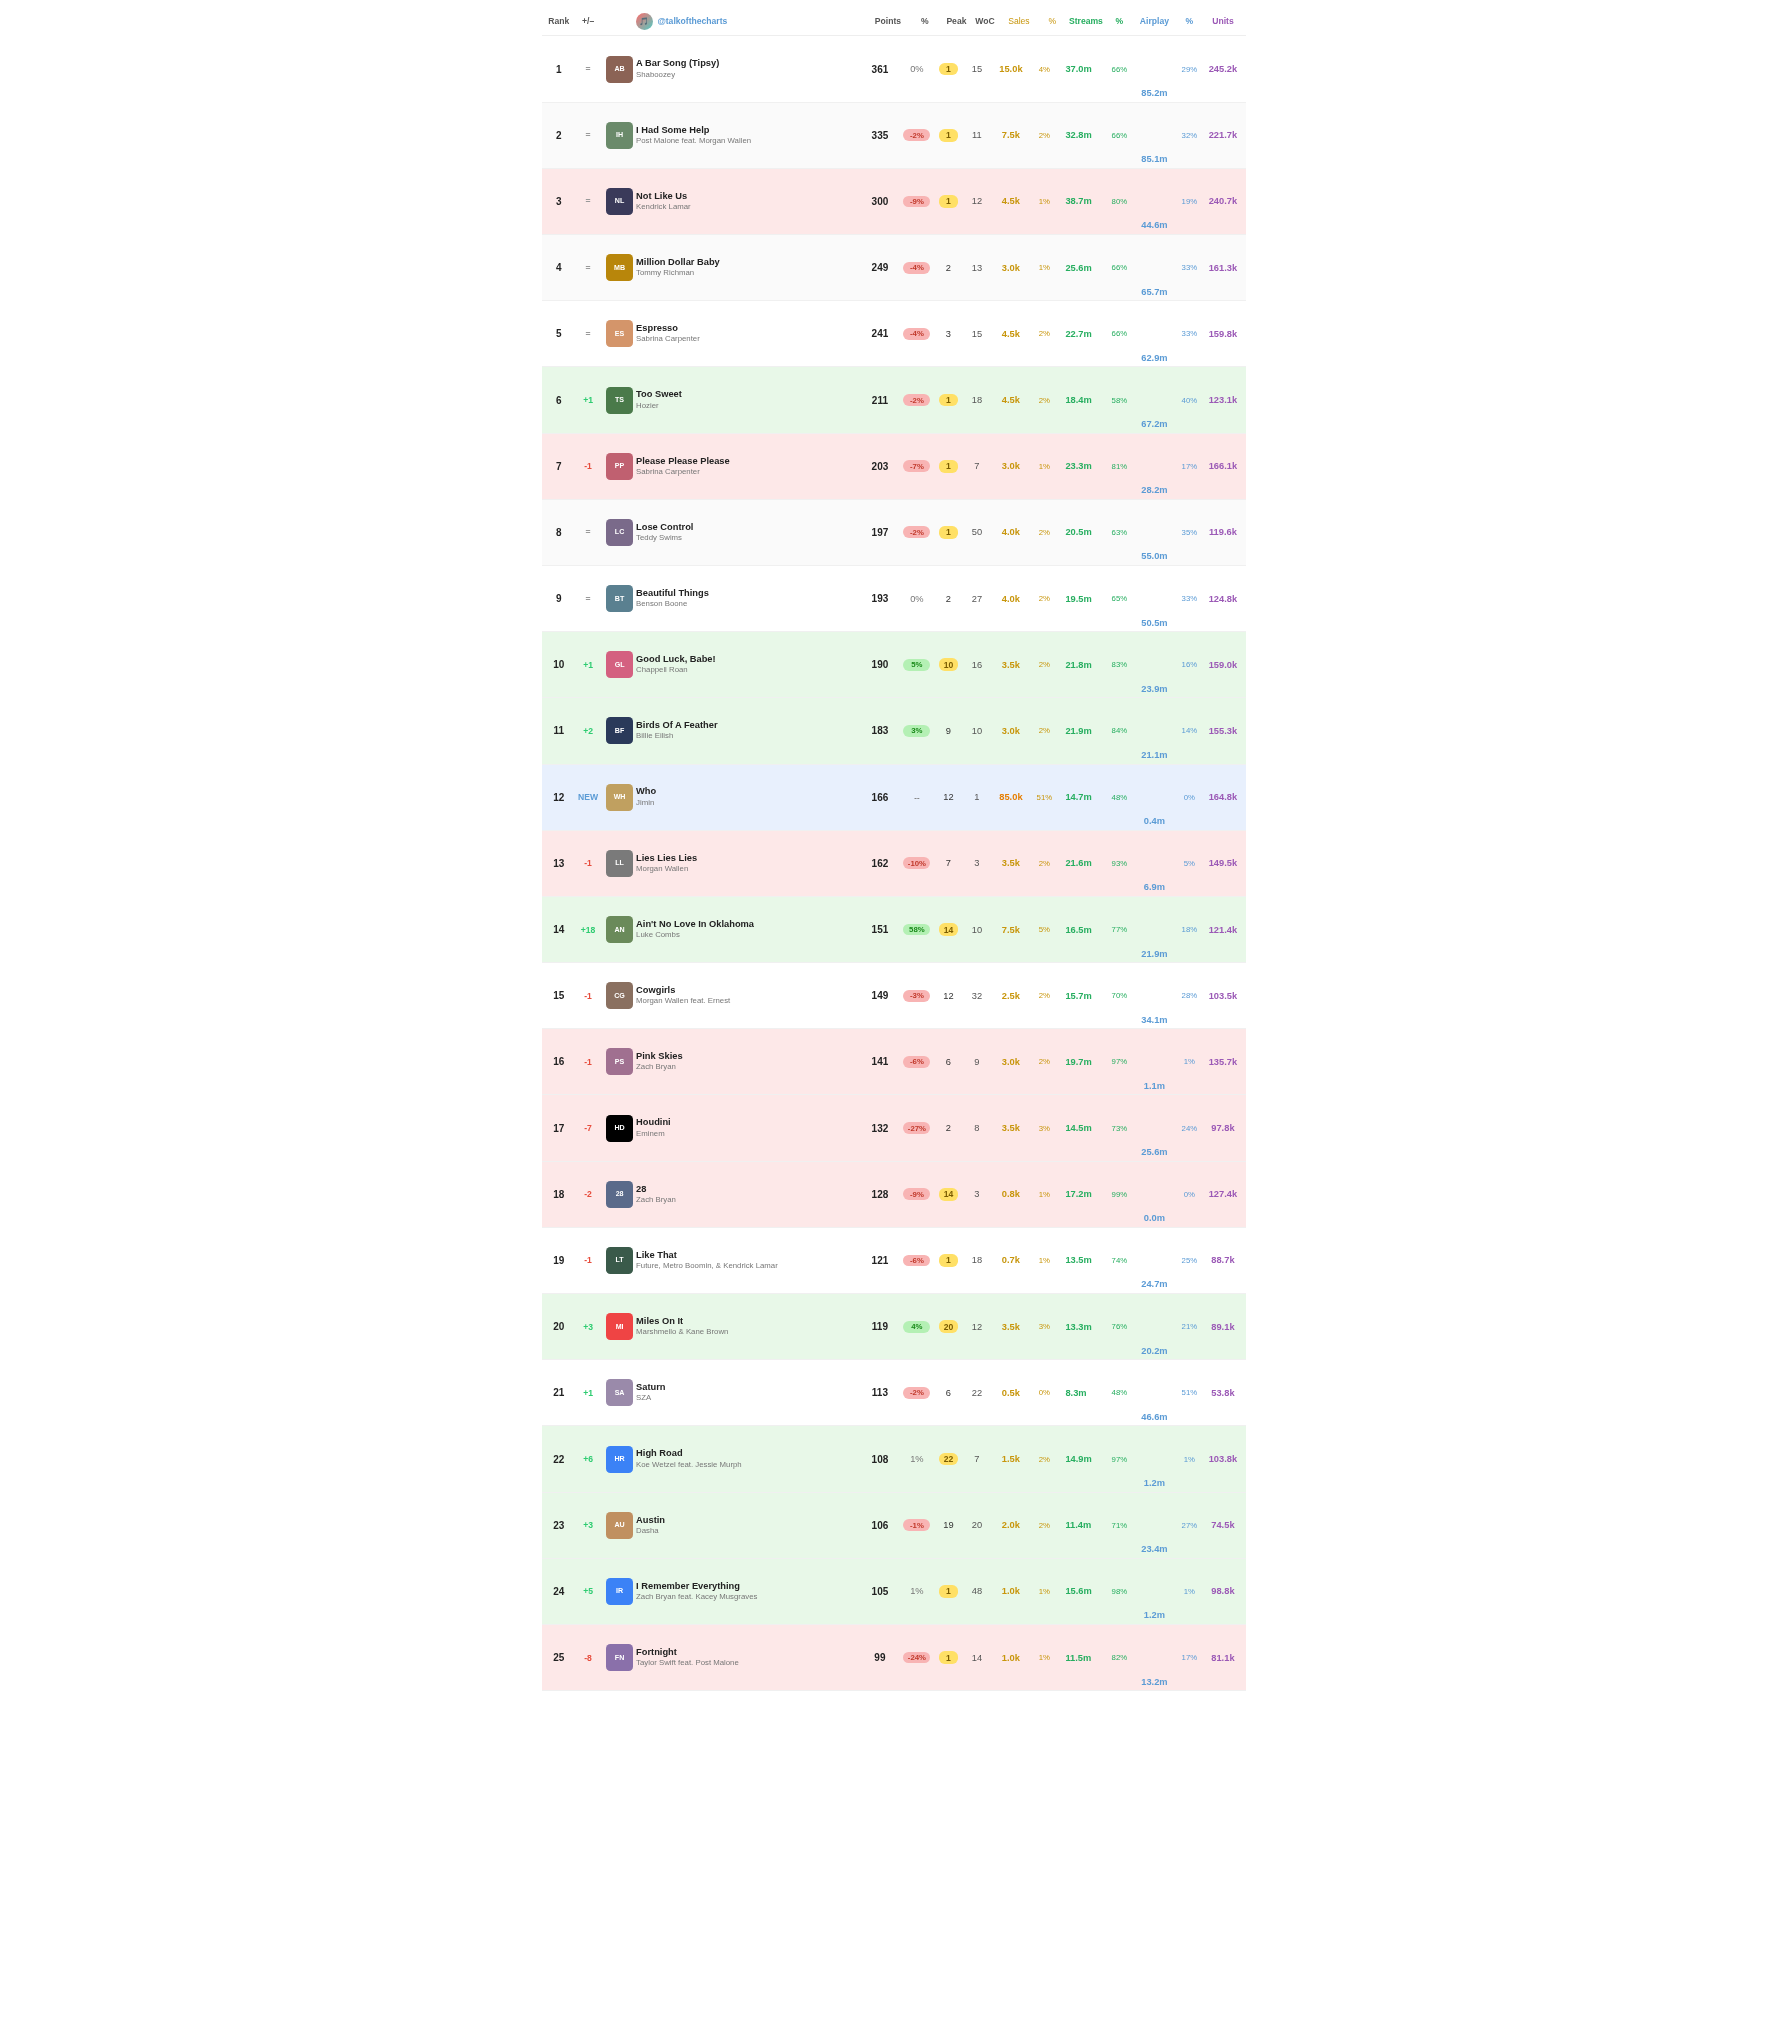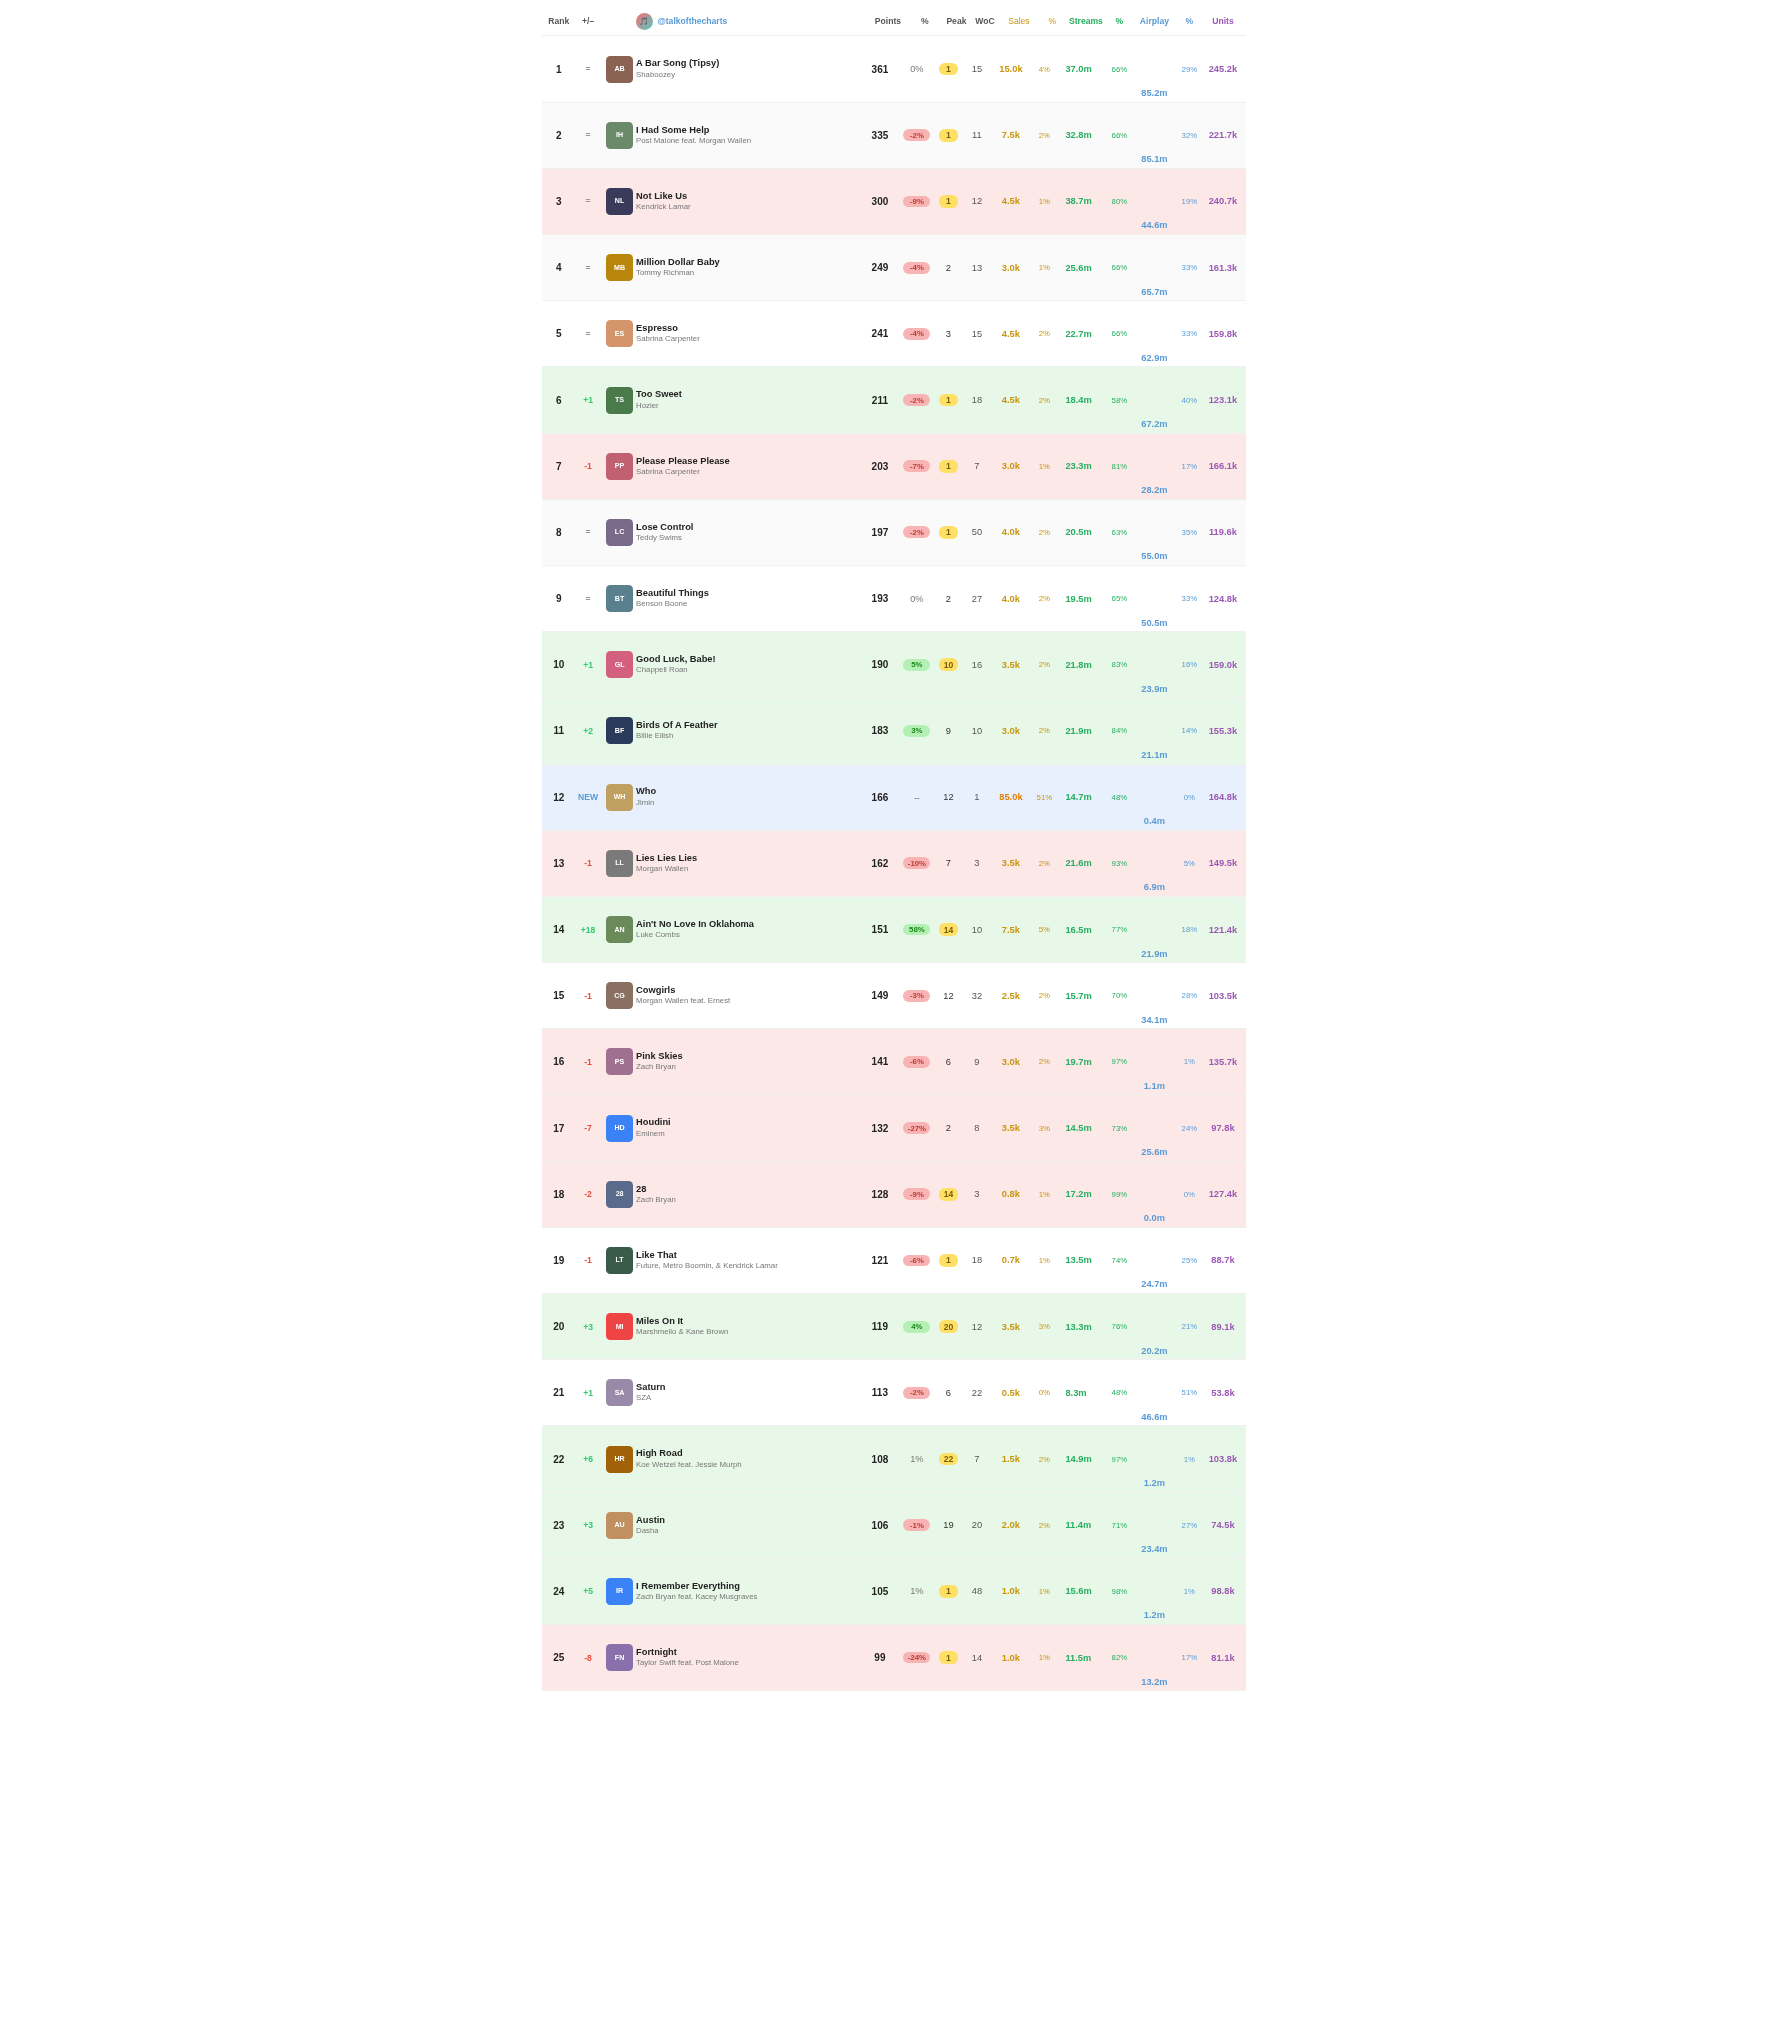--- a/index.html
+++ b/index.html
@@ -515,21 +515,21 @@
     <div class="streams-val">19.7m</div>
     <div class="streams-pct-cell">97%</div>
     <div class="airplay-val">1.1m</div>
     <div class="airplay-pct-cell">1%</div>
     <div class="units-val">135.7k</div>
   </div>
       <div class="data-row highlight-red">
     <div class="col-rank rank-num">17</div>
     <div class="change-badge change-down">-7</div>
     <div class="thumb-box">
-      <div class="thumb" style="background:#3b82f6">HD</div>
+      <div class="thumb" style="background:#000000">HD</div>
     </div>
     <div class="song-info">
       <div class="song-title">Houdini</div>
       <div class="song-artist">Eminem</div>
     </div>
     <div class="points-val">132</div>
     <div class="col-pct-cell"><span class="pct-pill pct-neg">-27%</span></div>
     <div class="col-peak-cell"><span class="peak-norm">2</span></div>
     <div class="col-woc-cell">8</div>
     <div class="sales-val">3.5k</div>
@@ -625,21 +625,21 @@
     <div class="streams-val">8.3m</div>
     <div class="streams-pct-cell">48%</div>
     <div class="airplay-val">46.6m</div>
     <div class="airplay-pct-cell">51%</div>
     <div class="units-val">53.8k</div>
   </div>
       <div class="data-row highlight-green">
     <div class="col-rank rank-num">22</div>
     <div class="change-badge change-up">+6</div>
     <div class="thumb-box">
-      <div class="thumb" style="background:#a16207">HR</div>
+      <div class="thumb" style="background:#3b82f6">HR</div>
     </div>
     <div class="song-info">
       <div class="song-title">High Road</div>
       <div class="song-artist">Koe Wetzel feat. Jessie Murph</div>
     </div>
     <div class="points-val">108</div>
     <div class="col-pct-cell"><span class="pct-neut">1%</span></div>
     <div class="col-peak-cell"><span class="peak-pill peak-1">22</span></div>
     <div class="col-woc-cell">7</div>
     <div class="sales-val">1.5k</div>

